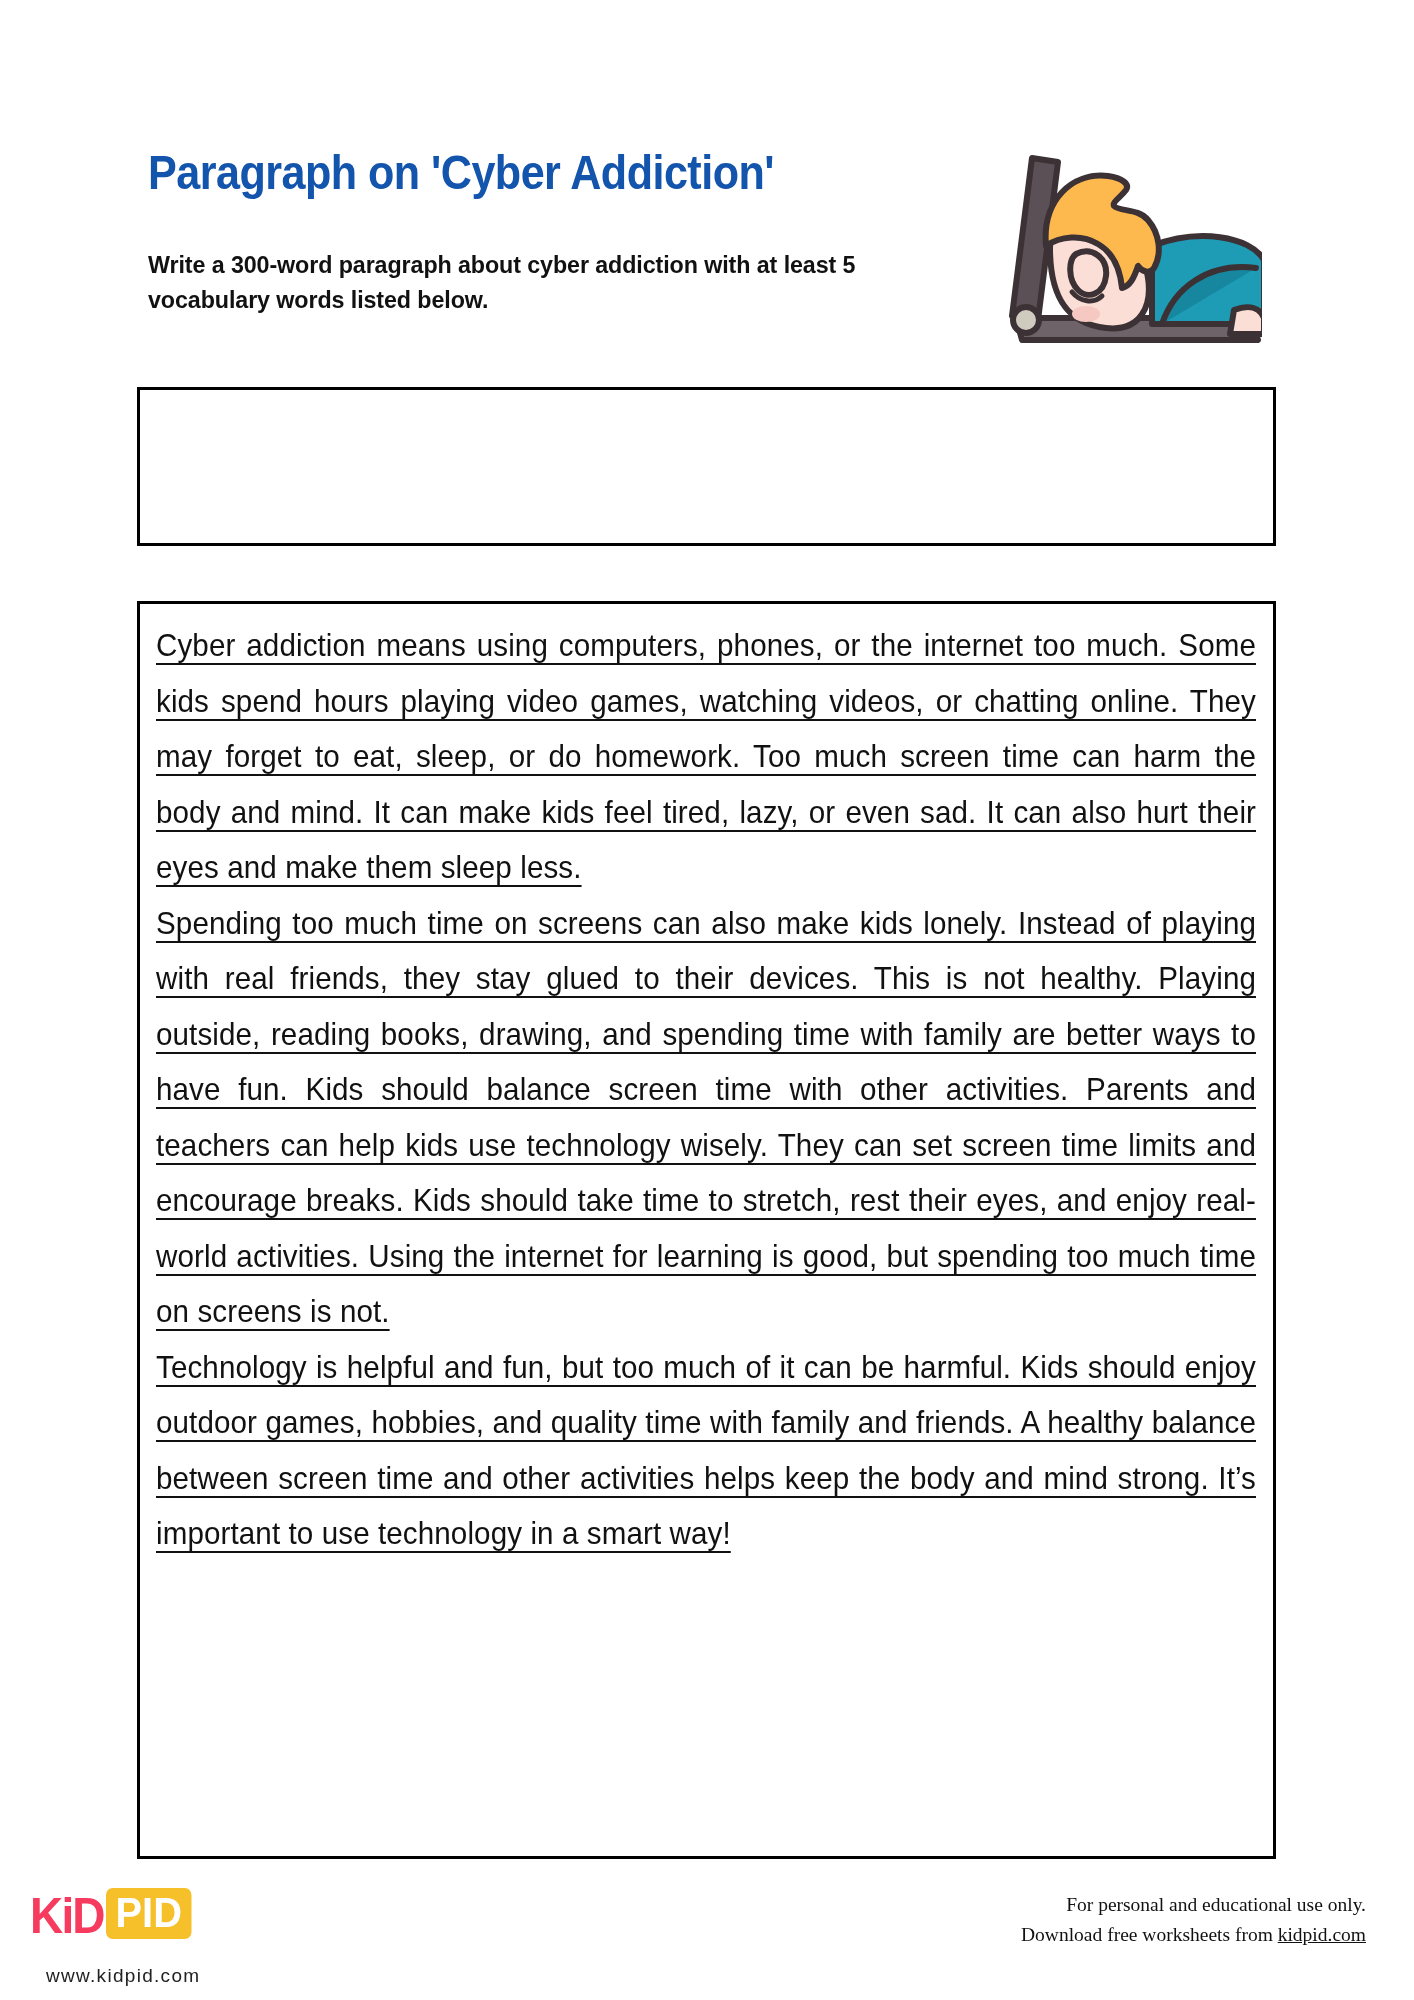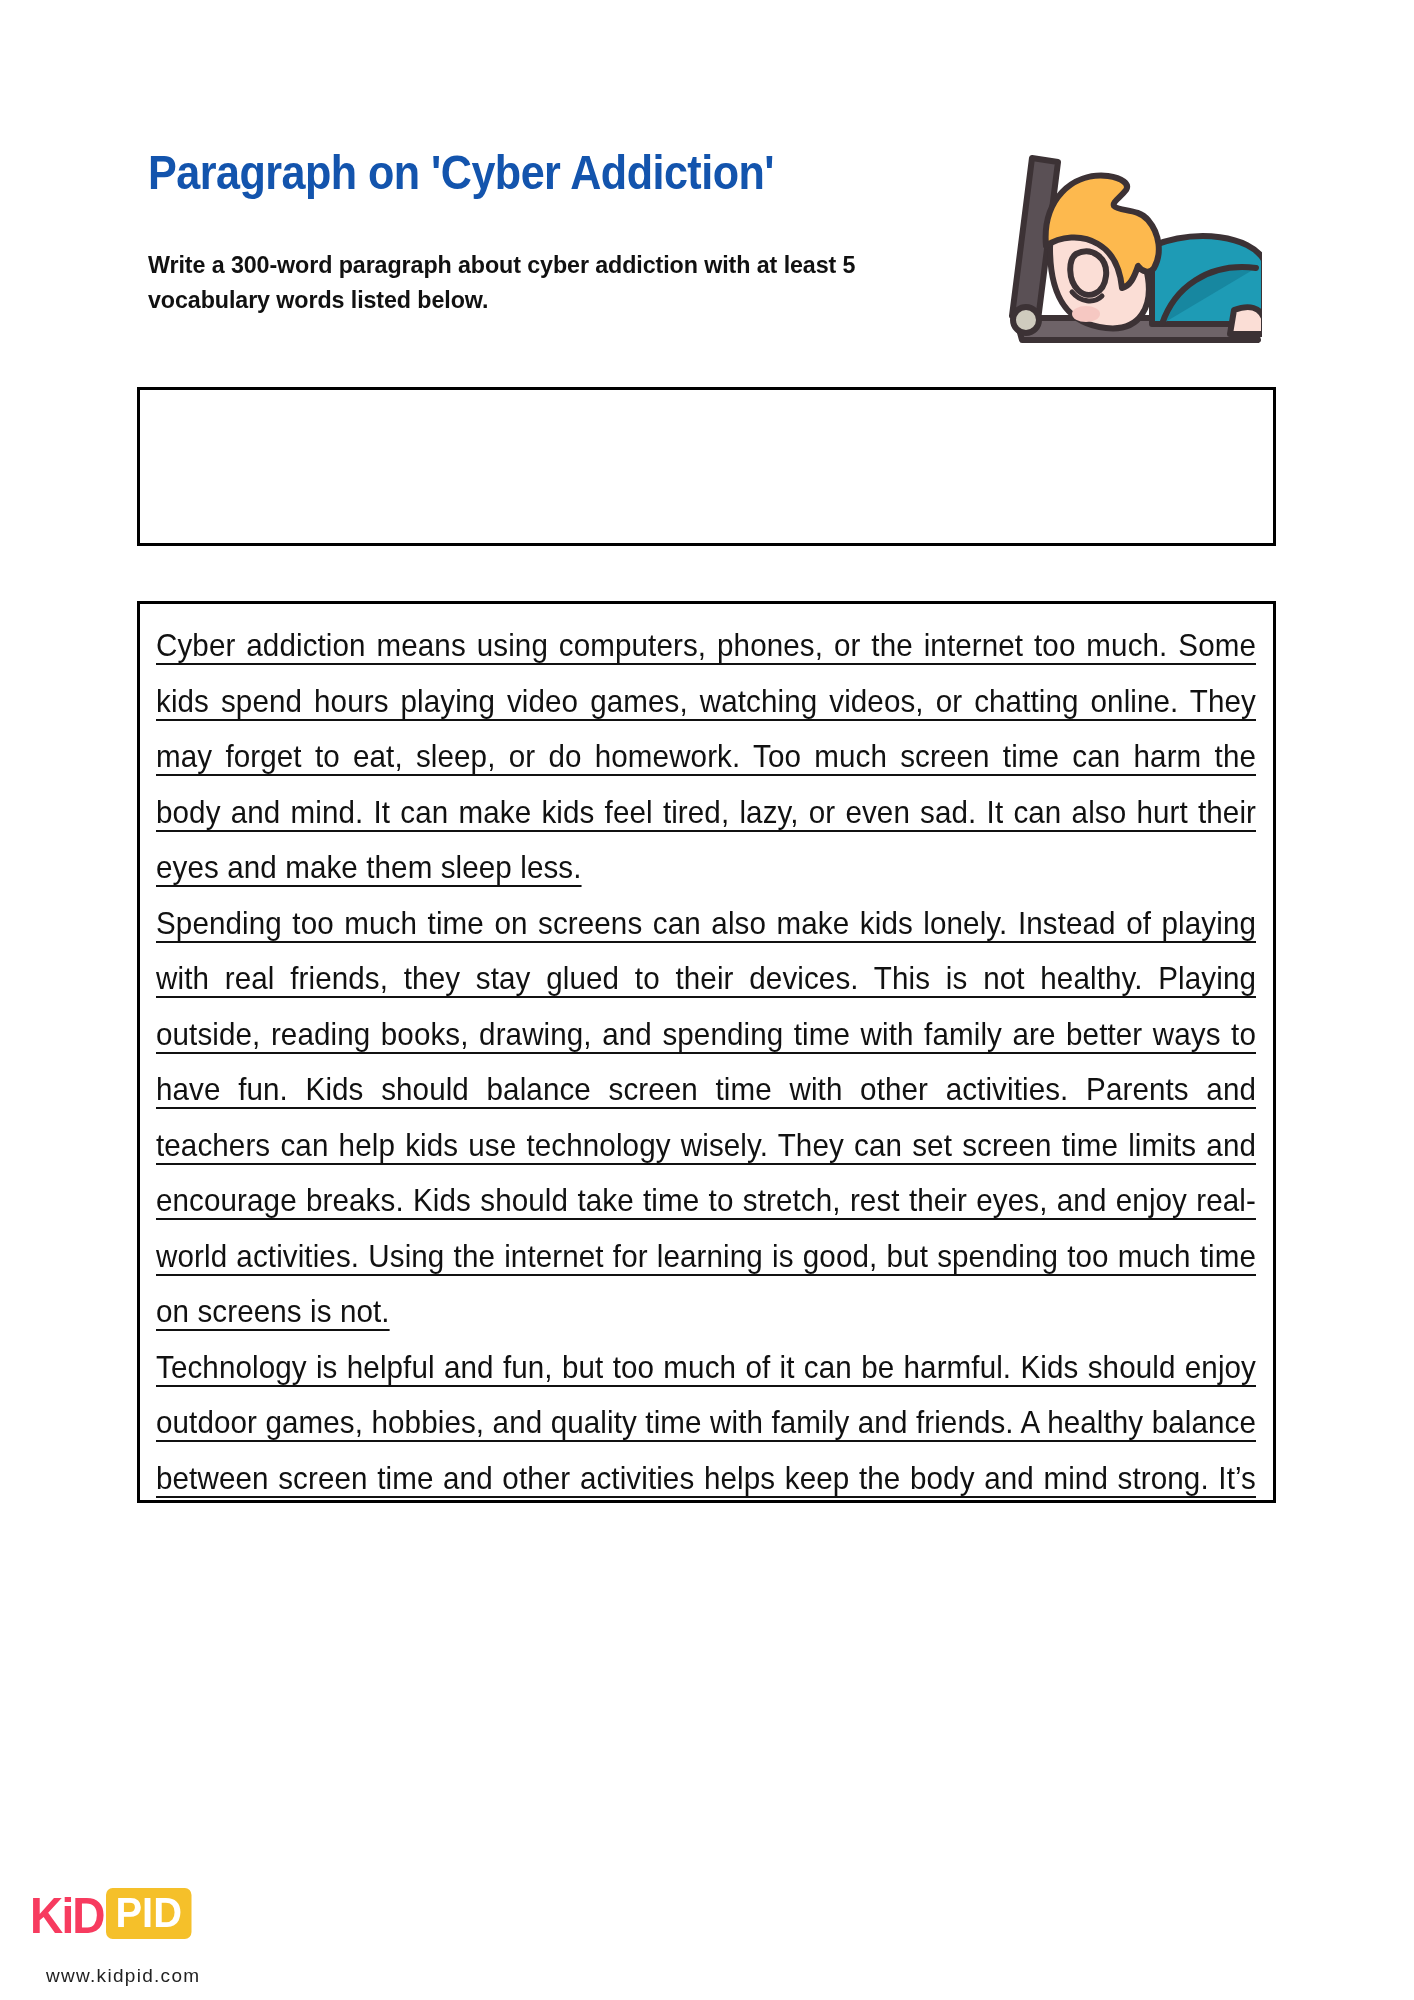--- a/index.html
+++ b/index.html
@@ -92,21 +92,21 @@
     letter-spacing: -0.2px;
     transform: scaleX(0.95);
   }
 
   
   .answer-box {
     position: absolute;
     left: 137px;
     top: 601px;
     width: 1139px;
-    height: 902px;
+    height: 1258px;
     border: 3px solid #000000;
     box-sizing: border-box;
     padding: 14px 16px 11px 16px;
     overflow: hidden;
   }
   .para {
     font-family: "Liberation Sans", sans-serif;
     font-size: 30.5px;
     line-height: 55.5px;
     color: #111111;
@@ -235,13 +235,19 @@
   <div class="para last">Technology is helpful and fun, but too much of it can be harmful. Kids should enjoy outdoor games, hobbies, and quality time with family and friends. A healthy balance between screen time and other activities helps keep the body and mind strong. It’s important to use technology in a smart way!</div>
 </div>
 
 <div class="footer">
   <div class="logo-wrap">
     <span class="logo-kid">KiD</span>
     <span class="logo-pid">PID</span>
   </div>
   <div class="logo-url">www.kidpid.com</div>
 
+  <div class="footer-right">
+    <div>For personal and educational use only.</div>
+    <div>
+      <span>Download free worksheets from </span><a href="#">kidpid.com</a>
+    </div>
+  </div>
 </div>
 
 </body></html>

